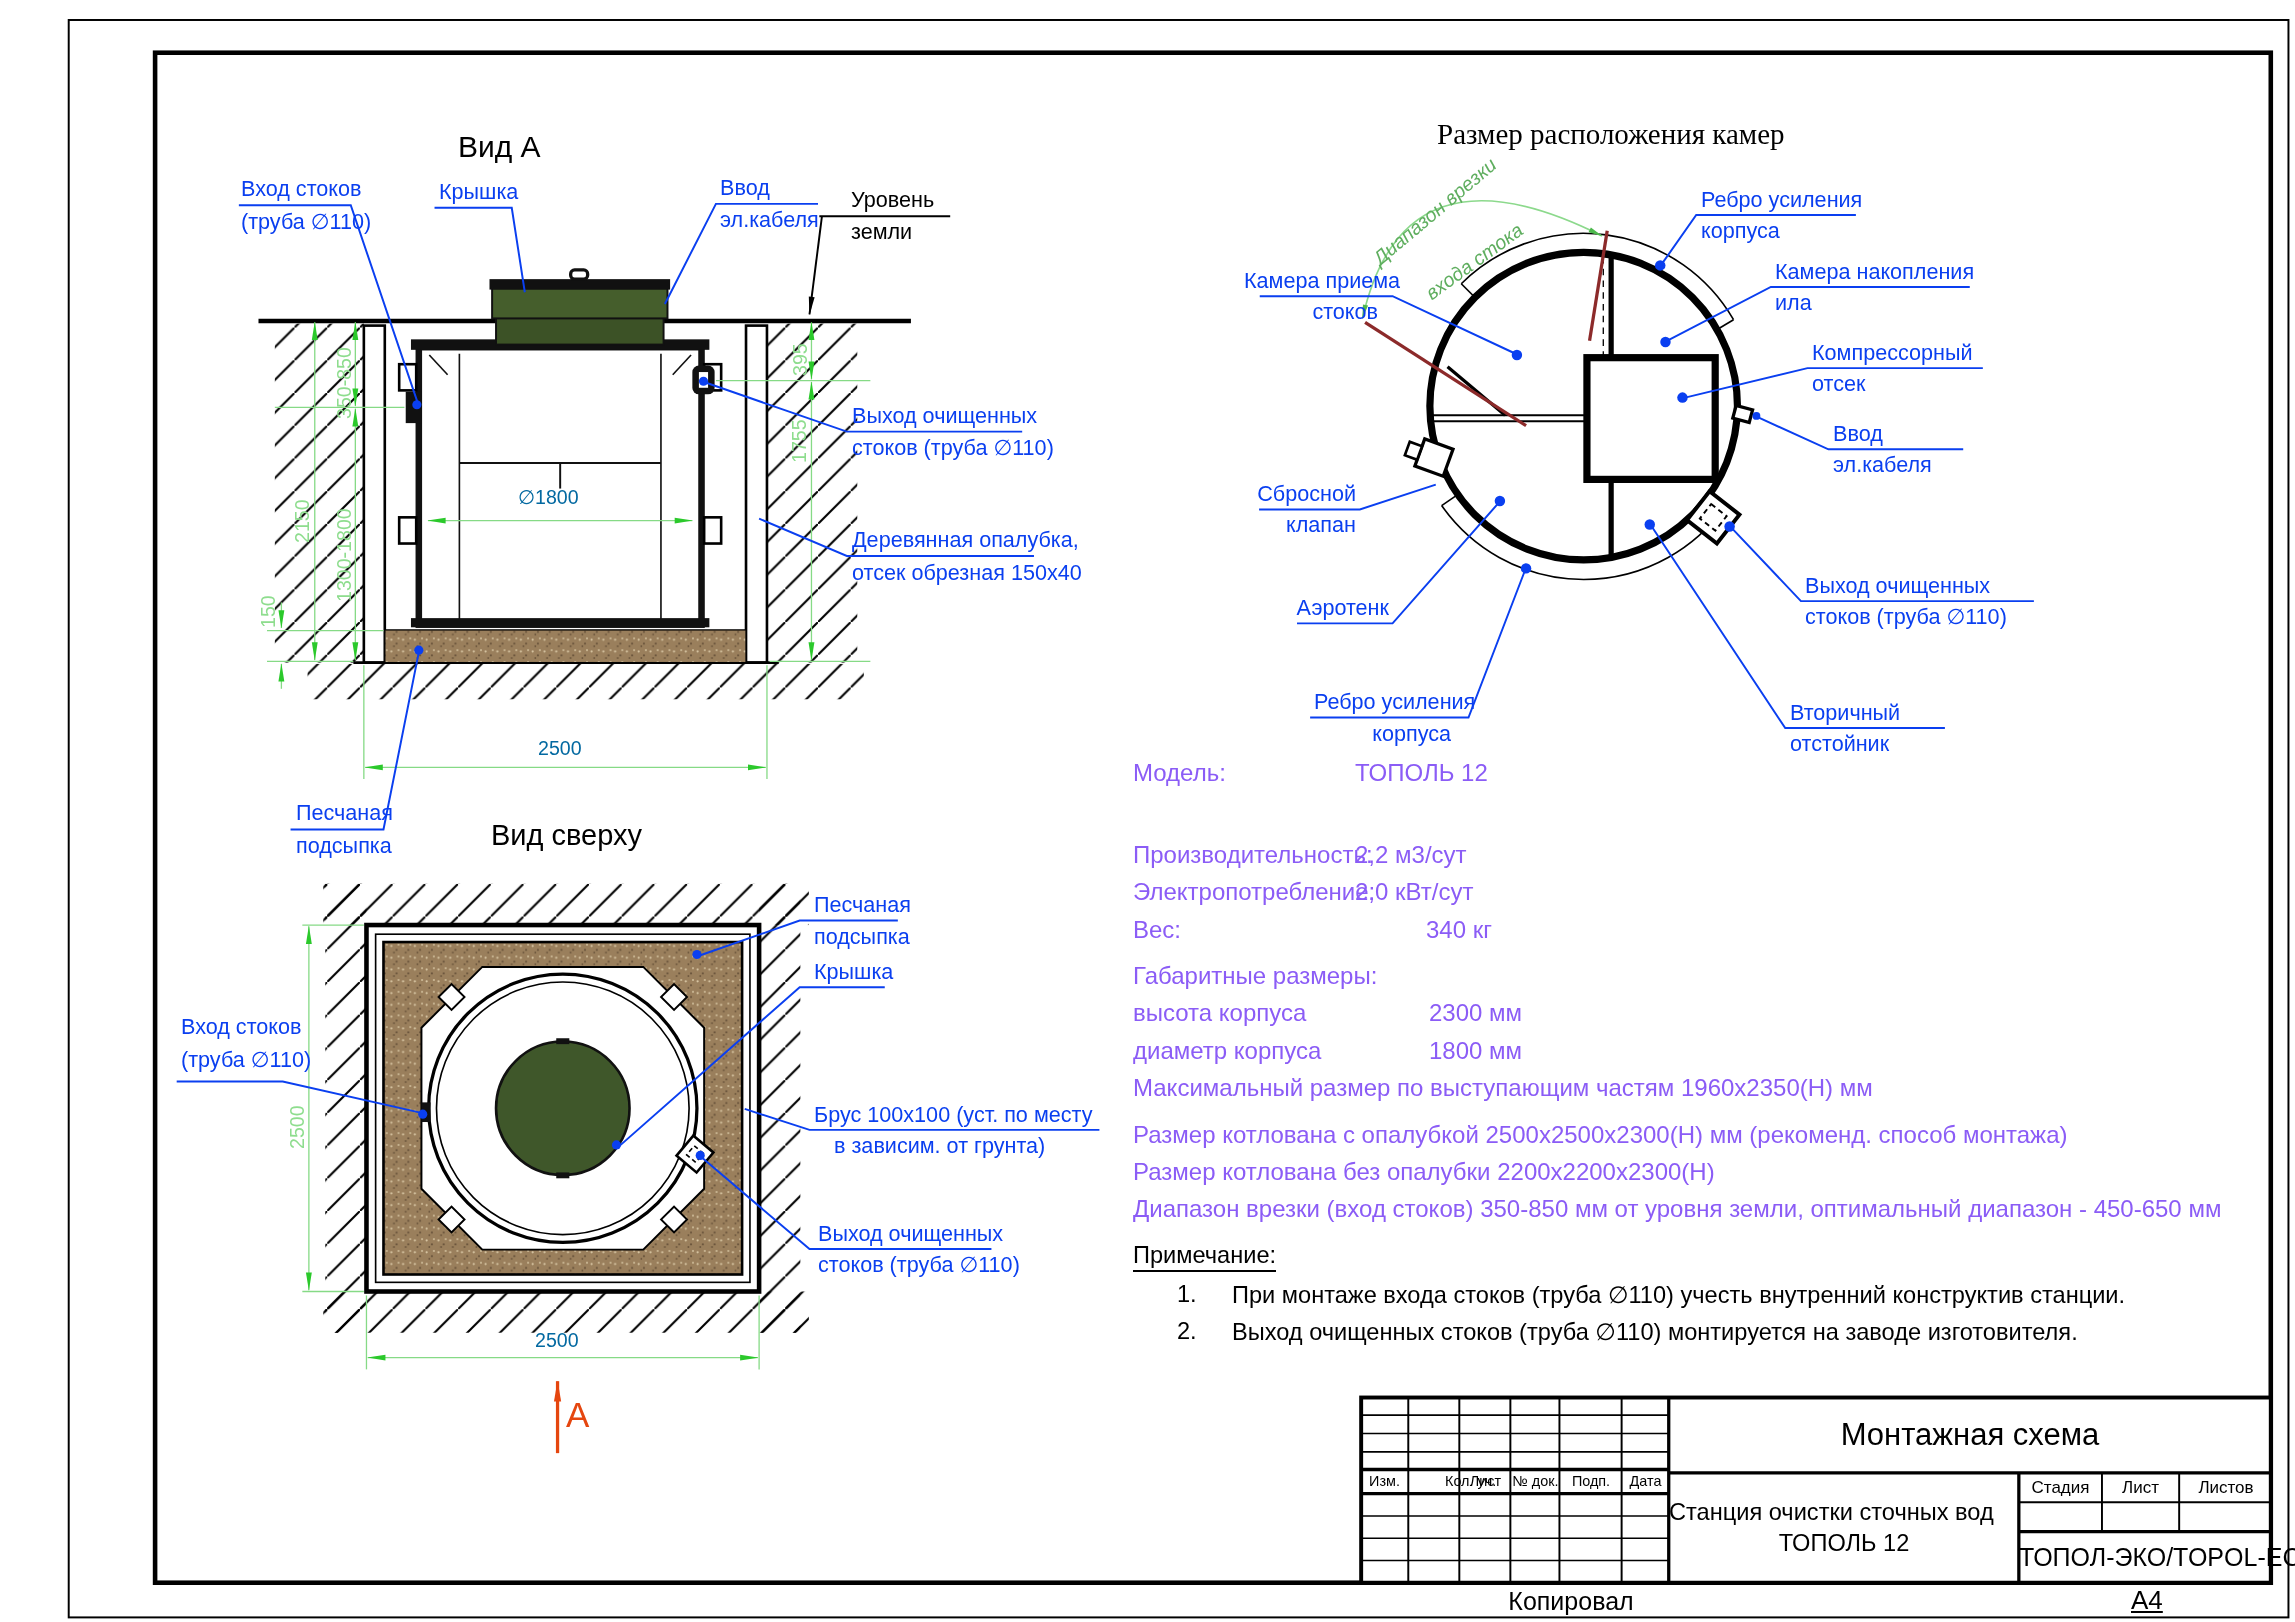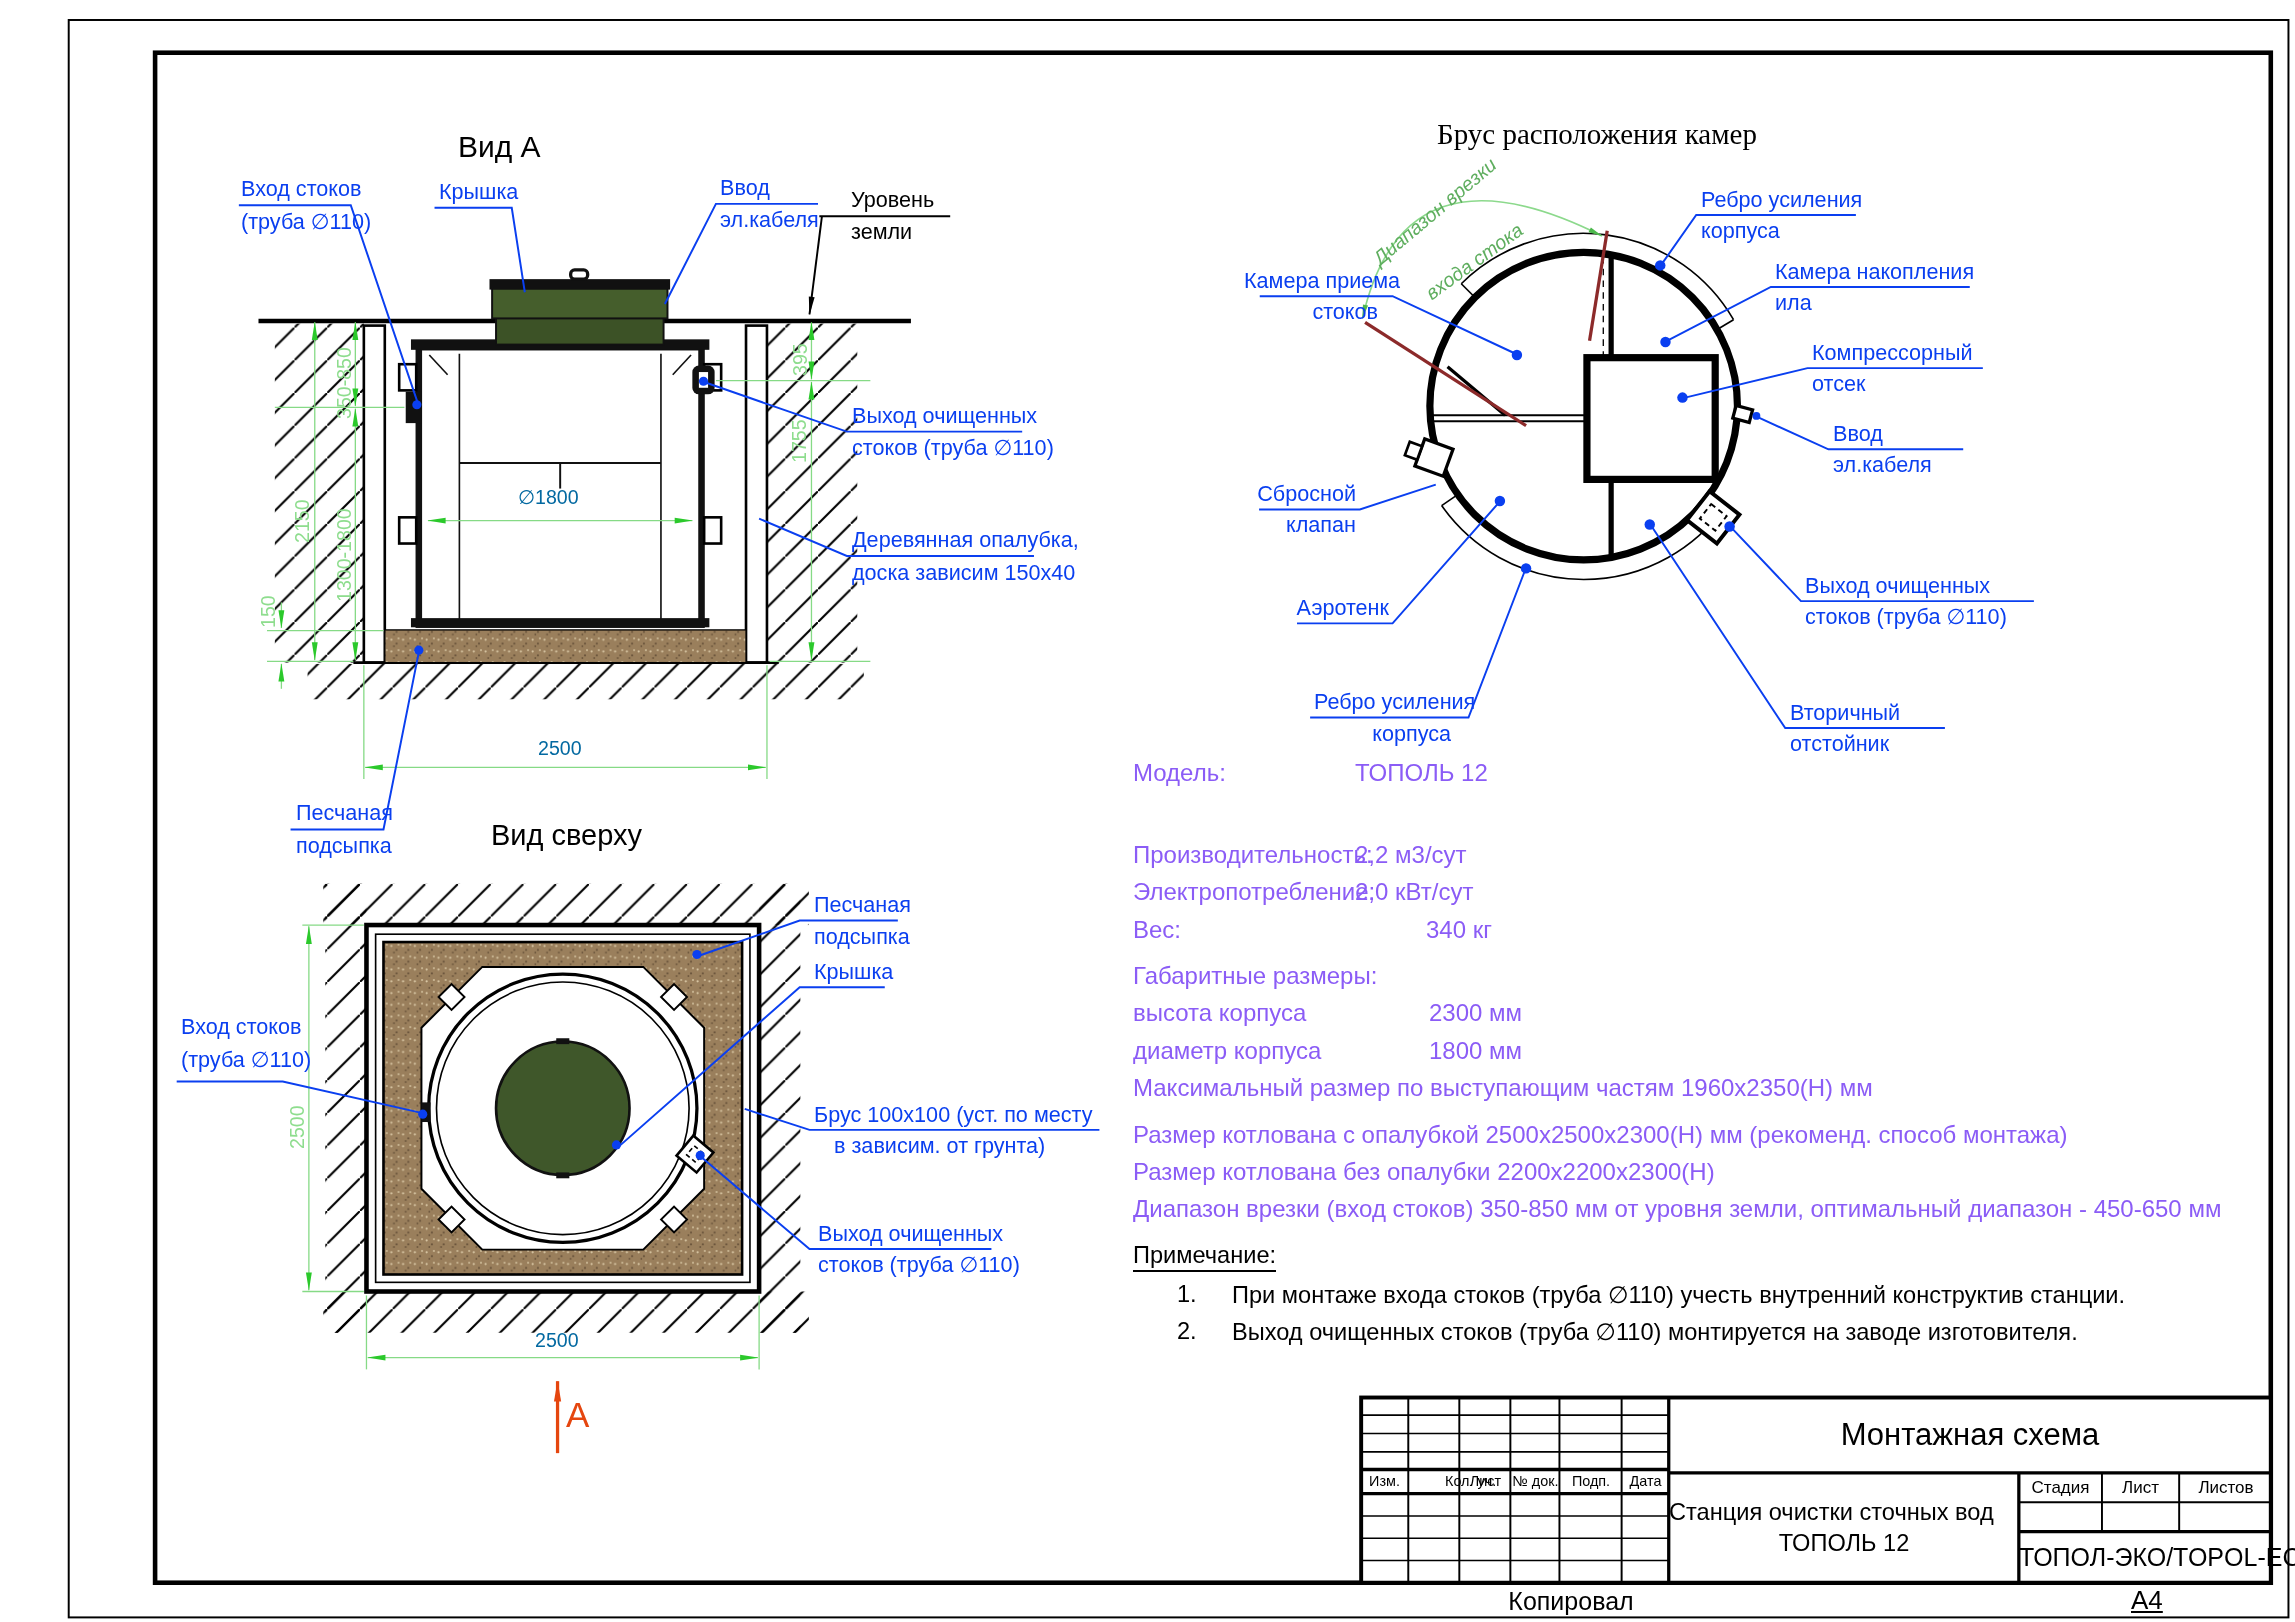--- a/index.html
+++ b/index.html
@@ -274,34 +274,34 @@
 <div class="bl" style="left:241px;top:178px;">Вход стоков</div>
 <div class="bl" style="left:241px;top:211px;">(труба ∅110)</div>
 <div class="bl" style="left:439px;top:181px;">Крышка</div>
 <div class="bl" style="left:720px;top:177px;">Ввод</div>
 <div class="bl" style="left:720px;top:209px;">эл.кабеля</div>
 <div class="bk" style="left:851px;top:189px;">Уровень</div>
 <div class="bk" style="left:851px;top:221px;">земли</div>
 <div class="bl" style="left:852px;top:405px;">Выход очищенных</div>
 <div class="bl" style="left:852px;top:437px;">стоков (труба ∅110)</div>
 <div class="bl" style="left:852px;top:529px;">Деревянная опалубка,</div>
-<div class="bl" style="left:852px;top:562px;">доска зависим 150x40</div>
+<div class="bl" style="left:852px;top:562px;">отсек обрезная 150x40</div>
 <div class="bl" style="left:296px;top:802px;">Песчаная</div>
 <div class="bl" style="left:296px;top:835px;">подсыпка</div>
 
 <div class="gdv" style="left:291px;top:543px;">2150</div>
 <div class="gdv" style="left:333px;top:419px;">350-850</div>
 <div class="gdv" style="left:333px;top:602px;">1300-1800</div>
 <div class="gdv" style="left:257px;top:628px;">150</div>
 <div class="gdv" style="left:789px;top:376px;">395</div>
 <div class="gdv" style="left:788px;top:463px;">1755</div>
 <div class="gd" style="left:518px;top:486px;">∅1800</div>
 <div class="gd" style="left:538px;top:737px;">2500</div>
 
-<div class="stitle" style="left:1437px;top:118px;">Брус расположения камер</div>
+<div class="stitle" style="left:1437px;top:118px;">Размер расположения камер</div>
 <div class="gcurve" style="left:1358px;top:200px;transform:rotate(-40deg);">Диапазон врезки</div>
 <div class="gcurve" style="left:1417px;top:250px;transform:rotate(-36deg);">входа стока</div>
 
 <div class="bl" style="left:1701px;top:189px;">Ребро усиления</div>
 <div class="bl" style="left:1701px;top:220px;">корпуса</div>
 <div class="bl" style="left:1244px;top:270px;width:144px;text-align:right;">Камера приема</div>
 <div class="bl" style="left:1244px;top:301px;width:134px;text-align:right;">стоков</div>
 <div class="bl" style="left:1775px;top:261px;">Камера накопления</div>
 <div class="bl" style="left:1775px;top:292px;text-align:right;">ила</div>
 <div class="bl" style="left:1812px;top:342px;">Компрессорный</div>

